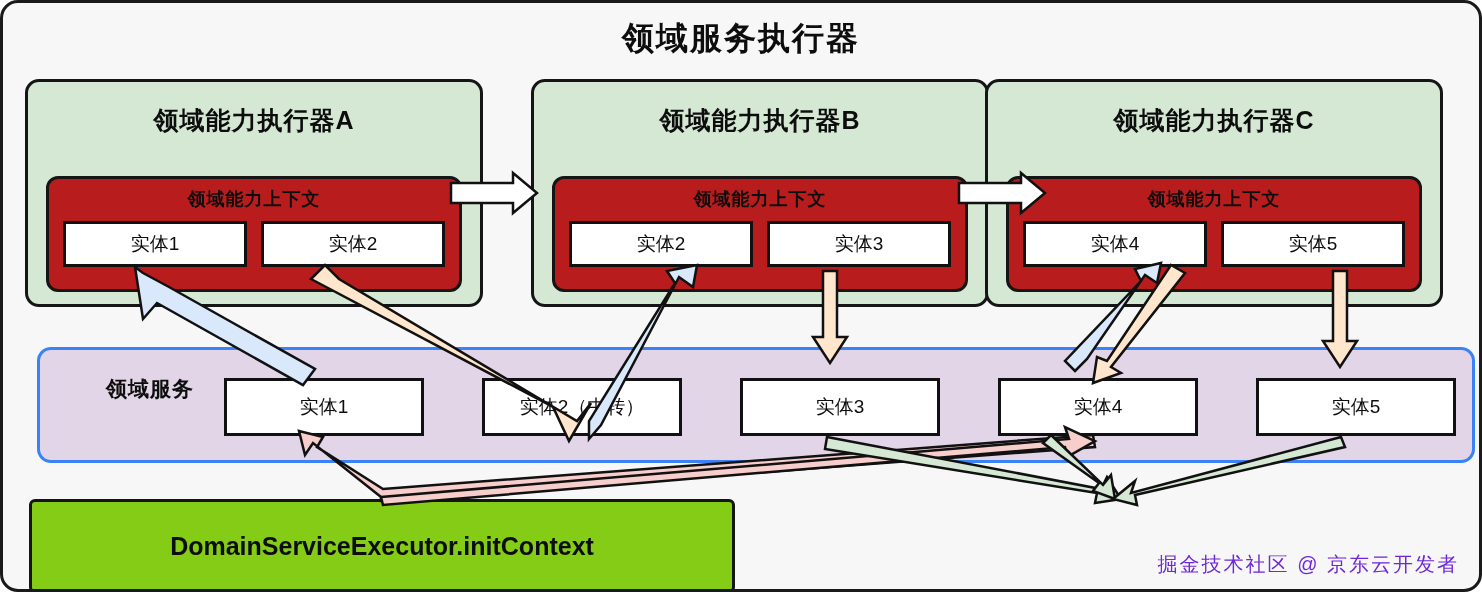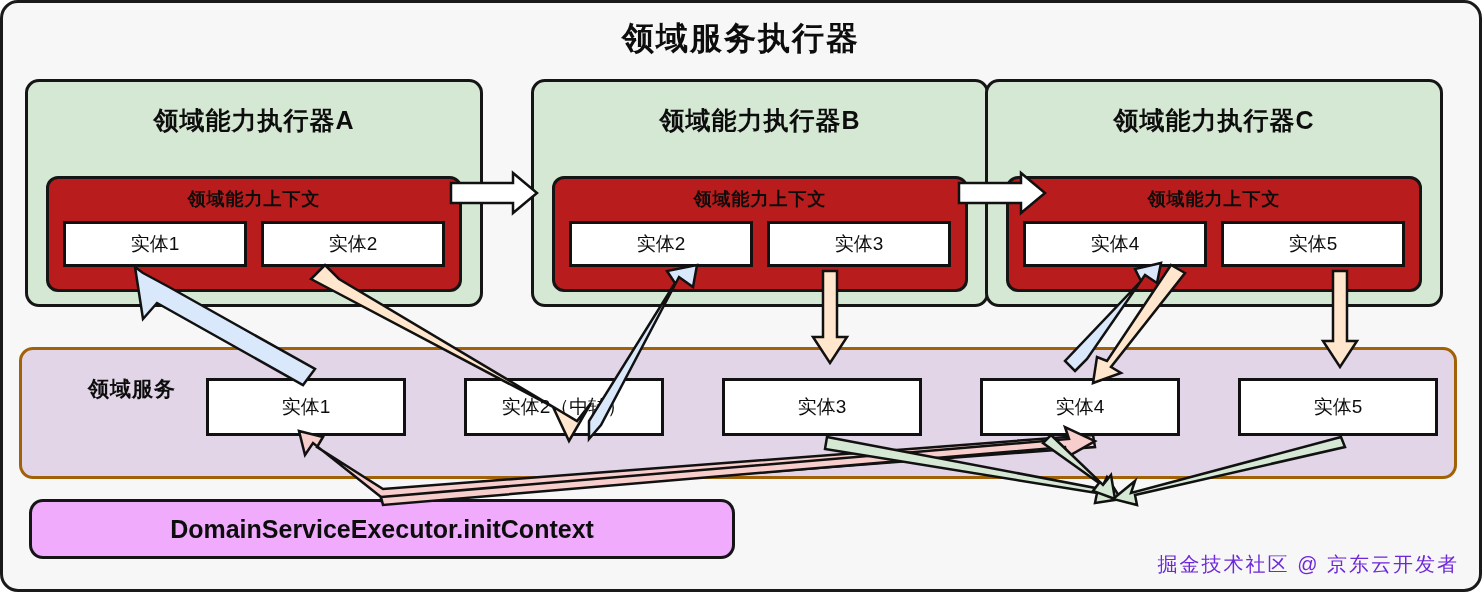--- a/index.html
+++ b/index.html
@@ -102,26 +102,26 @@
     display: flex;
     align-items: center;
     justify-content: center;
     font-size: 19px;
     color: #0d0d0d;
     font-weight: normal;
   }
   
   #svc-context {
     position: absolute;
-    left: 16px;
+    left: 34px;
     top: 344px;
     width: 1438px;
-    height: 132px;
+    height: 116px;
     background: #e1d5e7;
-    border: 3px solid #a16207;
+    border: 3px solid #3b82f6;
     border-radius: 14px;
     box-sizing: border-box;
     z-index: 2;
   }
   #svc-label {
     position: absolute;
     left: 30px;
     top: 26px;
     width: 160px;
     text-align: center;
@@ -146,24 +146,24 @@
   }
   #svc-e1 { left: 184px; width: 200px; }
   #svc-e2 { left: 442px; width: 200px; }
   #svc-e3 { left: 700px; width: 200px; }
   #svc-e4 { left: 958px; width: 200px; }
   #svc-e5 { left: 1216px; width: 200px; }
   
   .method-box {
     position: absolute;
     top: 496px;
-    height: 60px;
-    background: #f0abfc;
+    height: 94px;
+    background: #84cc16;
     border: 3px solid #151515;
-    border-radius: 14px;
+    border-radius: 6px;
     box-sizing: border-box;
     display: flex;
     align-items: center;
     justify-content: center;
     font-size: 25px;
     font-weight: bold;
     color: #0d0d0d;
     z-index: 2;
   }
   #method-init { left: 26px; width: 706px; }

